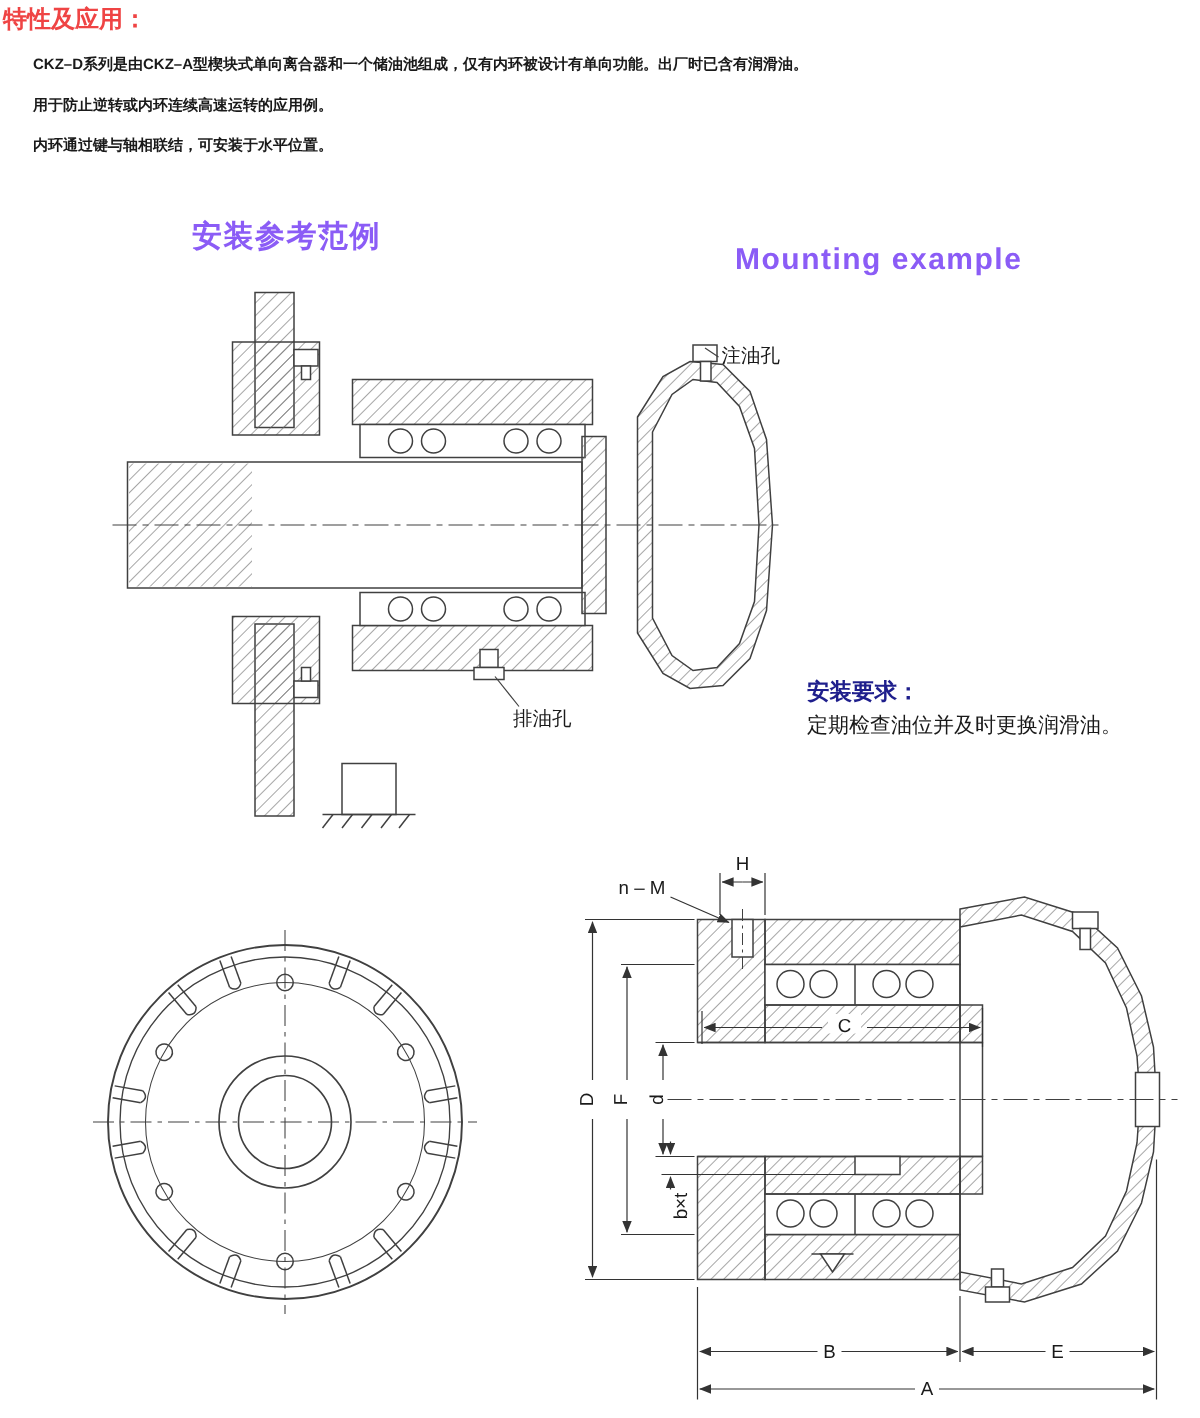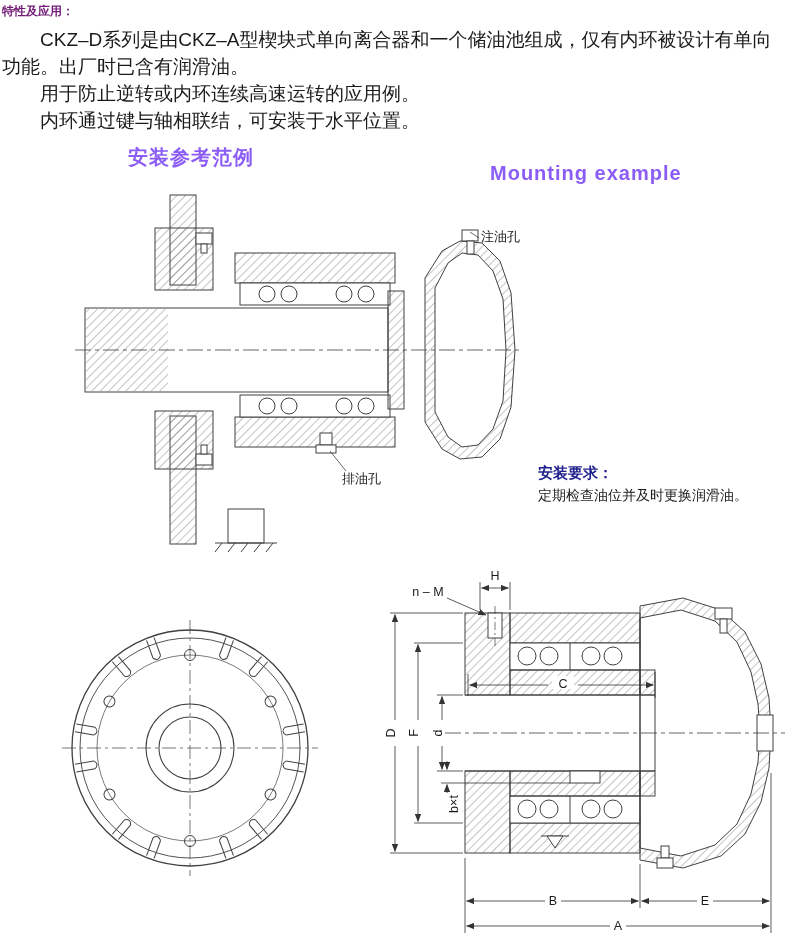--- a/index.html
+++ b/index.html
@@ -3,24 +3,24 @@
 <meta charset="utf-8">
 <style>
   * { margin:0; padding:0; box-sizing:border-box; }
   html,body { background:#ffffff; }
   body {
     width:800px; height:945px; position:relative; overflow:hidden;
     font-family:"Liberation Sans","DejaVu Sans",sans-serif; color:#1a1a1a;
   }
   .abs { position:absolute; }
   .intro { left:2px; top:3px; width:788px; }
-  .intro-title { font-size:12px; font-weight:bold; color:#701a75; margin-bottom:6px; }
-  .intro p { font-size:19px; line-height:27px; text-indent:2em; color:#1a1a1a; }
+  .intro-title { font-size:16px; font-weight:bold; color:#ef4444; margin-bottom:6px; }
+  .intro p { font-size:10px; line-height:27px; text-indent:2em; color:#1a1a1a;font-weight:bold; }
   .heading { color:#8b5cf6; font-weight:bold; font-size:20px; letter-spacing:1px; white-space:nowrap; }
-  .req { left:538px; top:464px; width:255px; }
+  .req { left:538px; top:452px; width:255px; }
   .req-title { color:#1e1e8c; font-weight:bold; font-size:15px; }
   .req-body { font-size:14px; margin-left:0; margin-top:4px; white-space:nowrap; }
   svg text { font-family:"Liberation Sans","DejaVu Sans",sans-serif; }
 </style>
 </head>
 <body>
 
 <div class="abs intro">
   <div class="intro-title">特性及应用：</div>
   <p>CKZ–D系列是由CKZ–A型楔块式单向离合器和一个储油池组成，仅有内环被设计有单向功能。出厂时已含有润滑油。</p>

